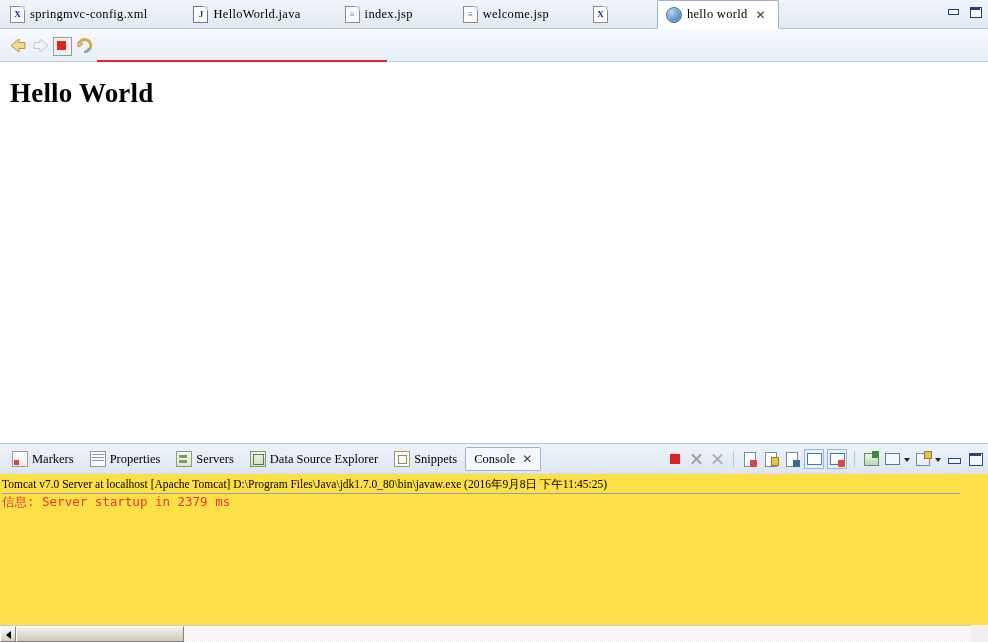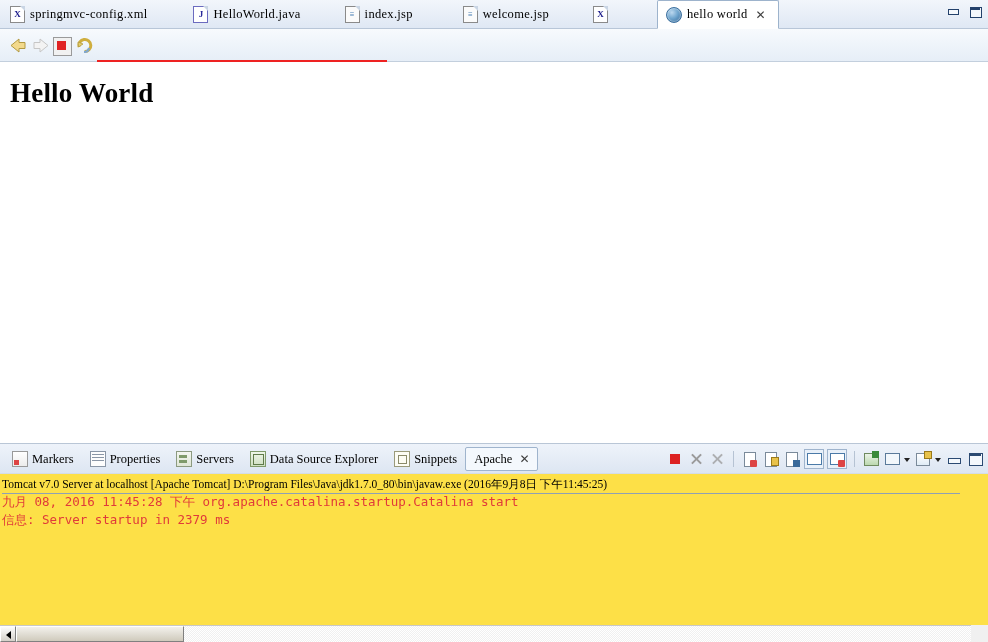--- a/index.html
+++ b/index.html
@@ -339,21 +339,21 @@
         <span>Data Source Explorer</span>
       </div>
 
       <div class="vtab">
         <span class="vi snip"></span>
         <span>Snippets</span>
       </div>
 
       <div class="vtab active">
 
-        <span>Apache</span>
+        <span>Console</span>
         <span class="xclose">✕</span>
       </div>
 
     </div>
 
     <div class="vtools">
       <span class="ti stop" title="Terminate">
           <i></i>
         </span>
       <span class="ti xgrey" title="Remove Launch"></span>
@@ -395,21 +395,20 @@
       <span class="ti vmin" title="Minimize"></span>
       <span class="ti vmax" title="Maximize"></span>
     </div>
   </div>
 
   <div class="console">
 
     <div class="cheadline">Tomcat v7.0 Server at localhost [Apache Tomcat] D:\Program Files\Java\jdk1.7.0_80\bin\javaw.exe (2016年9月8日 下午11:45:25)</div>
 
     <div class="clog">
-      <div class="cline">九月 08, 2016 11:45:28 下午 org.apache.catalina.startup.Catalina start</div>
       <div class="cline">信息: Server startup in 2379 ms</div>
     </div>
 
   </div>
 
   <div class="hscrollwrap">
     <span class="hbtn left"></span>
     <span class="hthumb"></span>
     <span class="corner"></span>
   </div>

